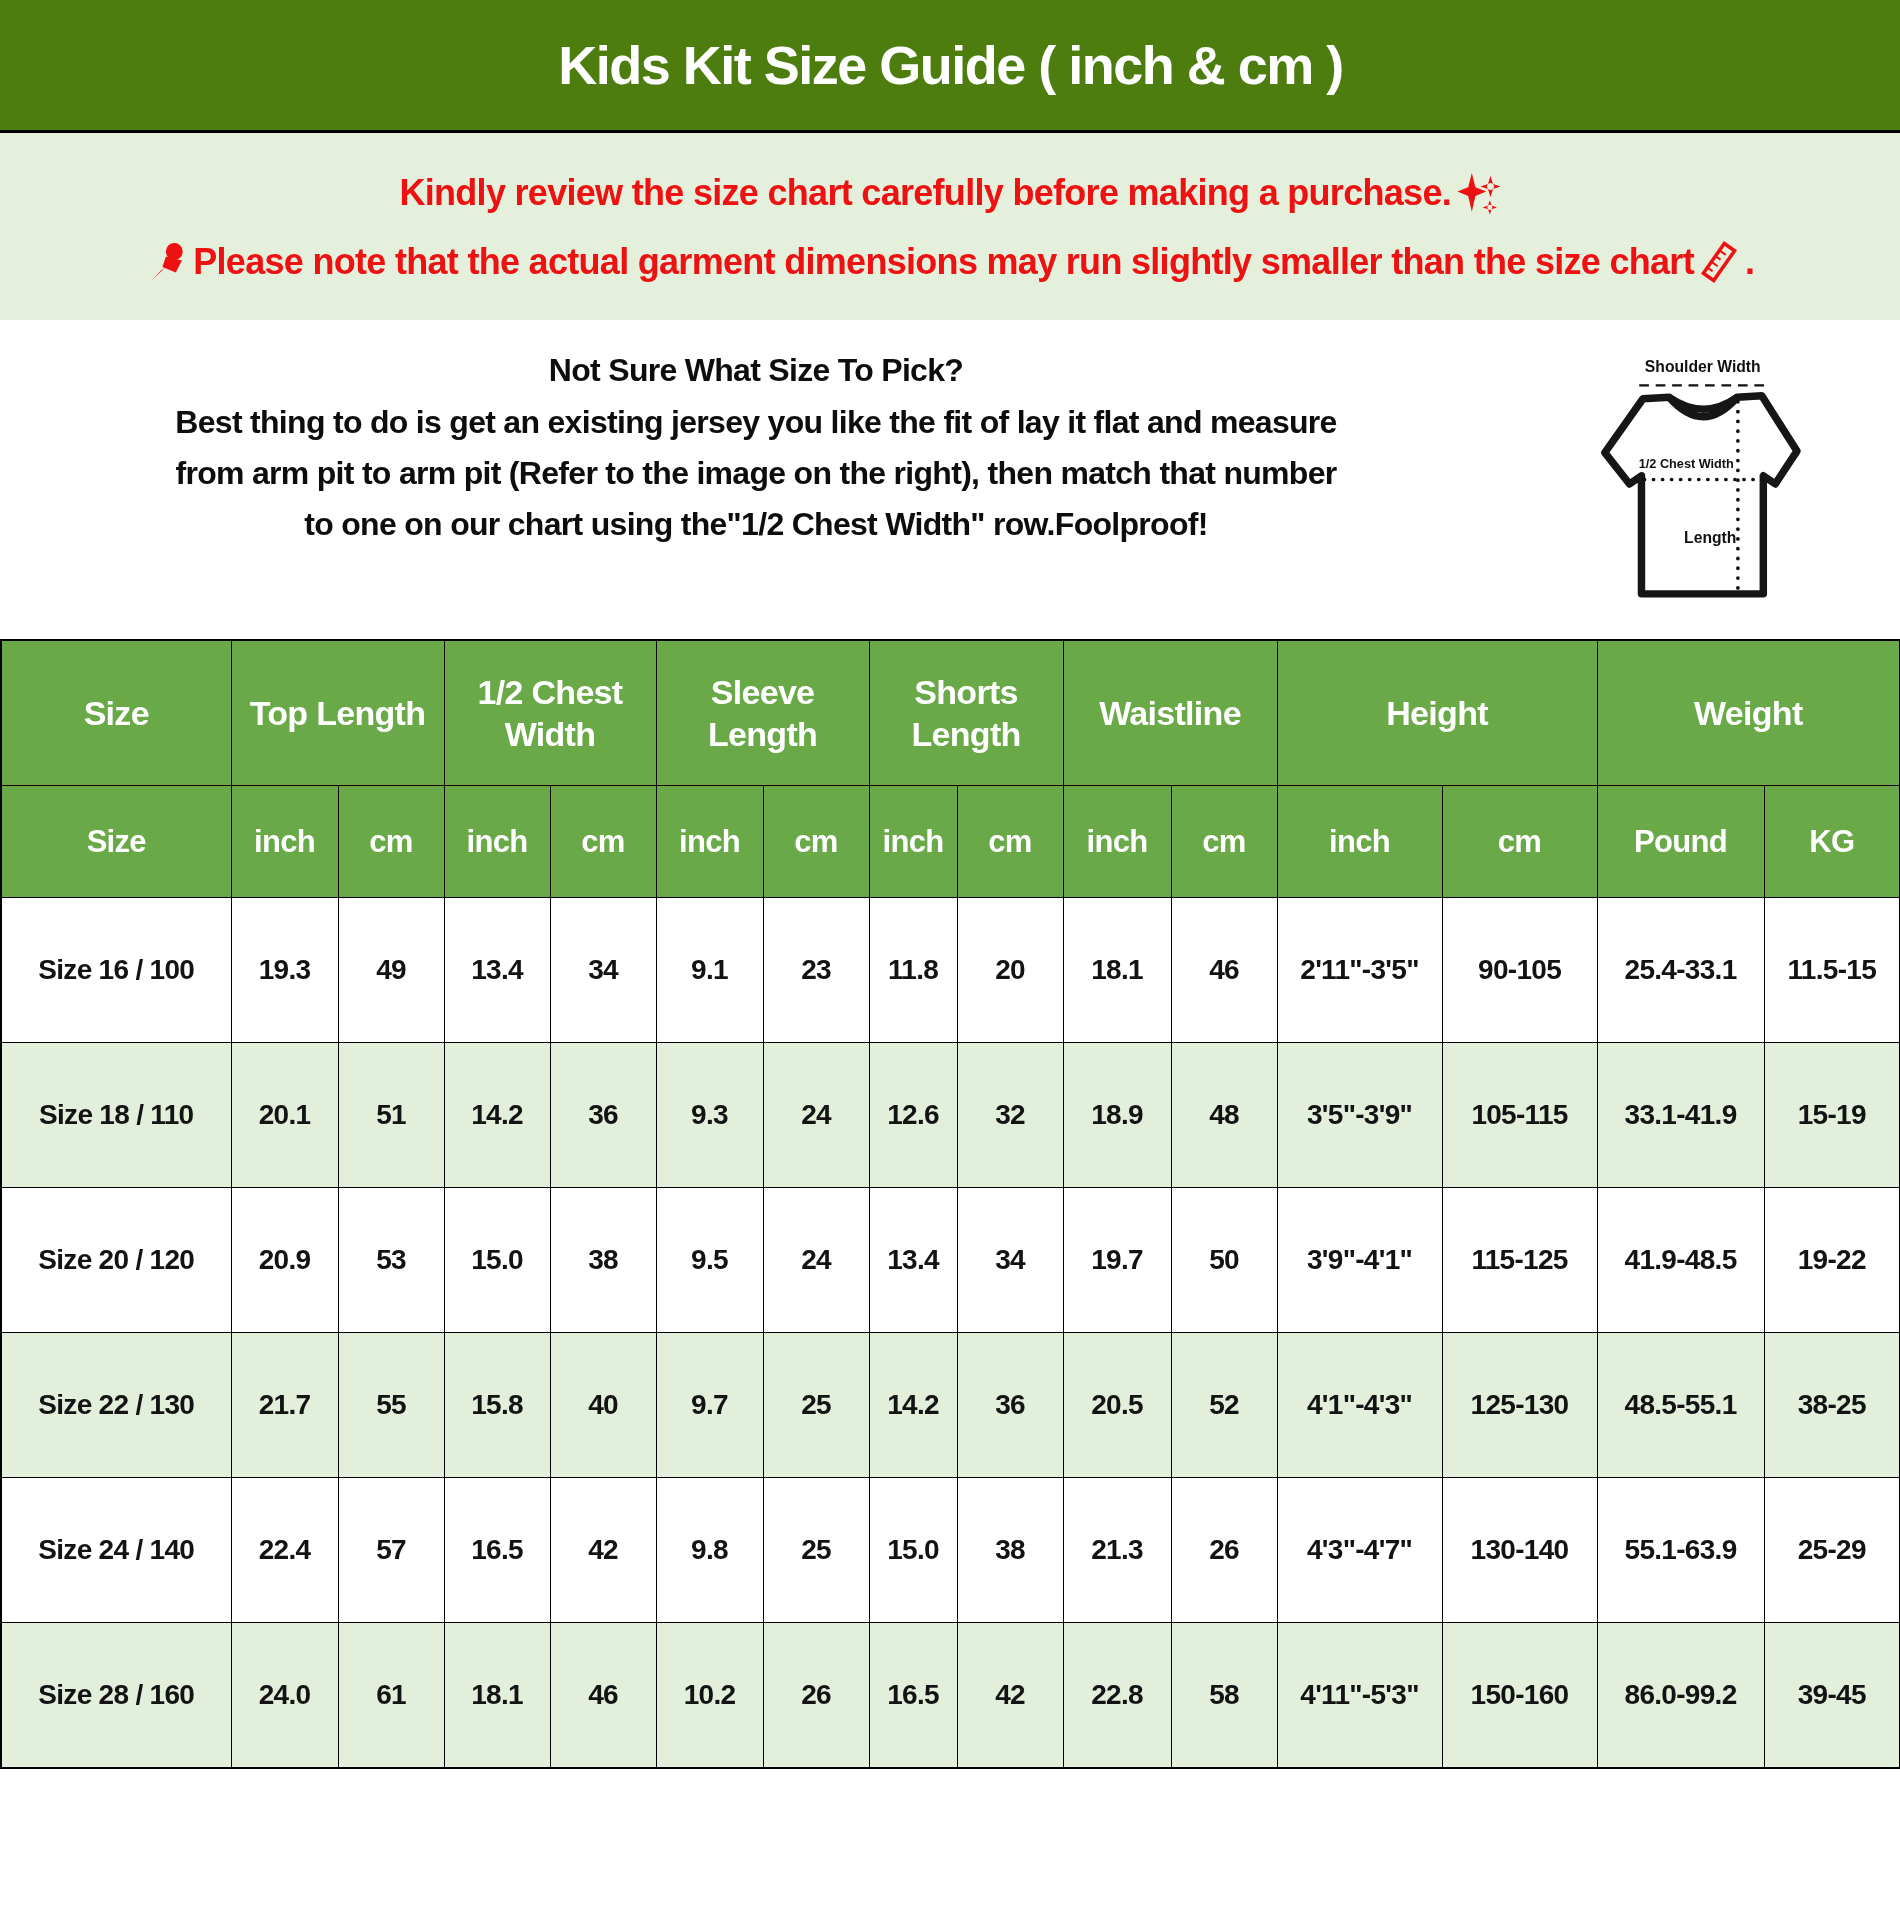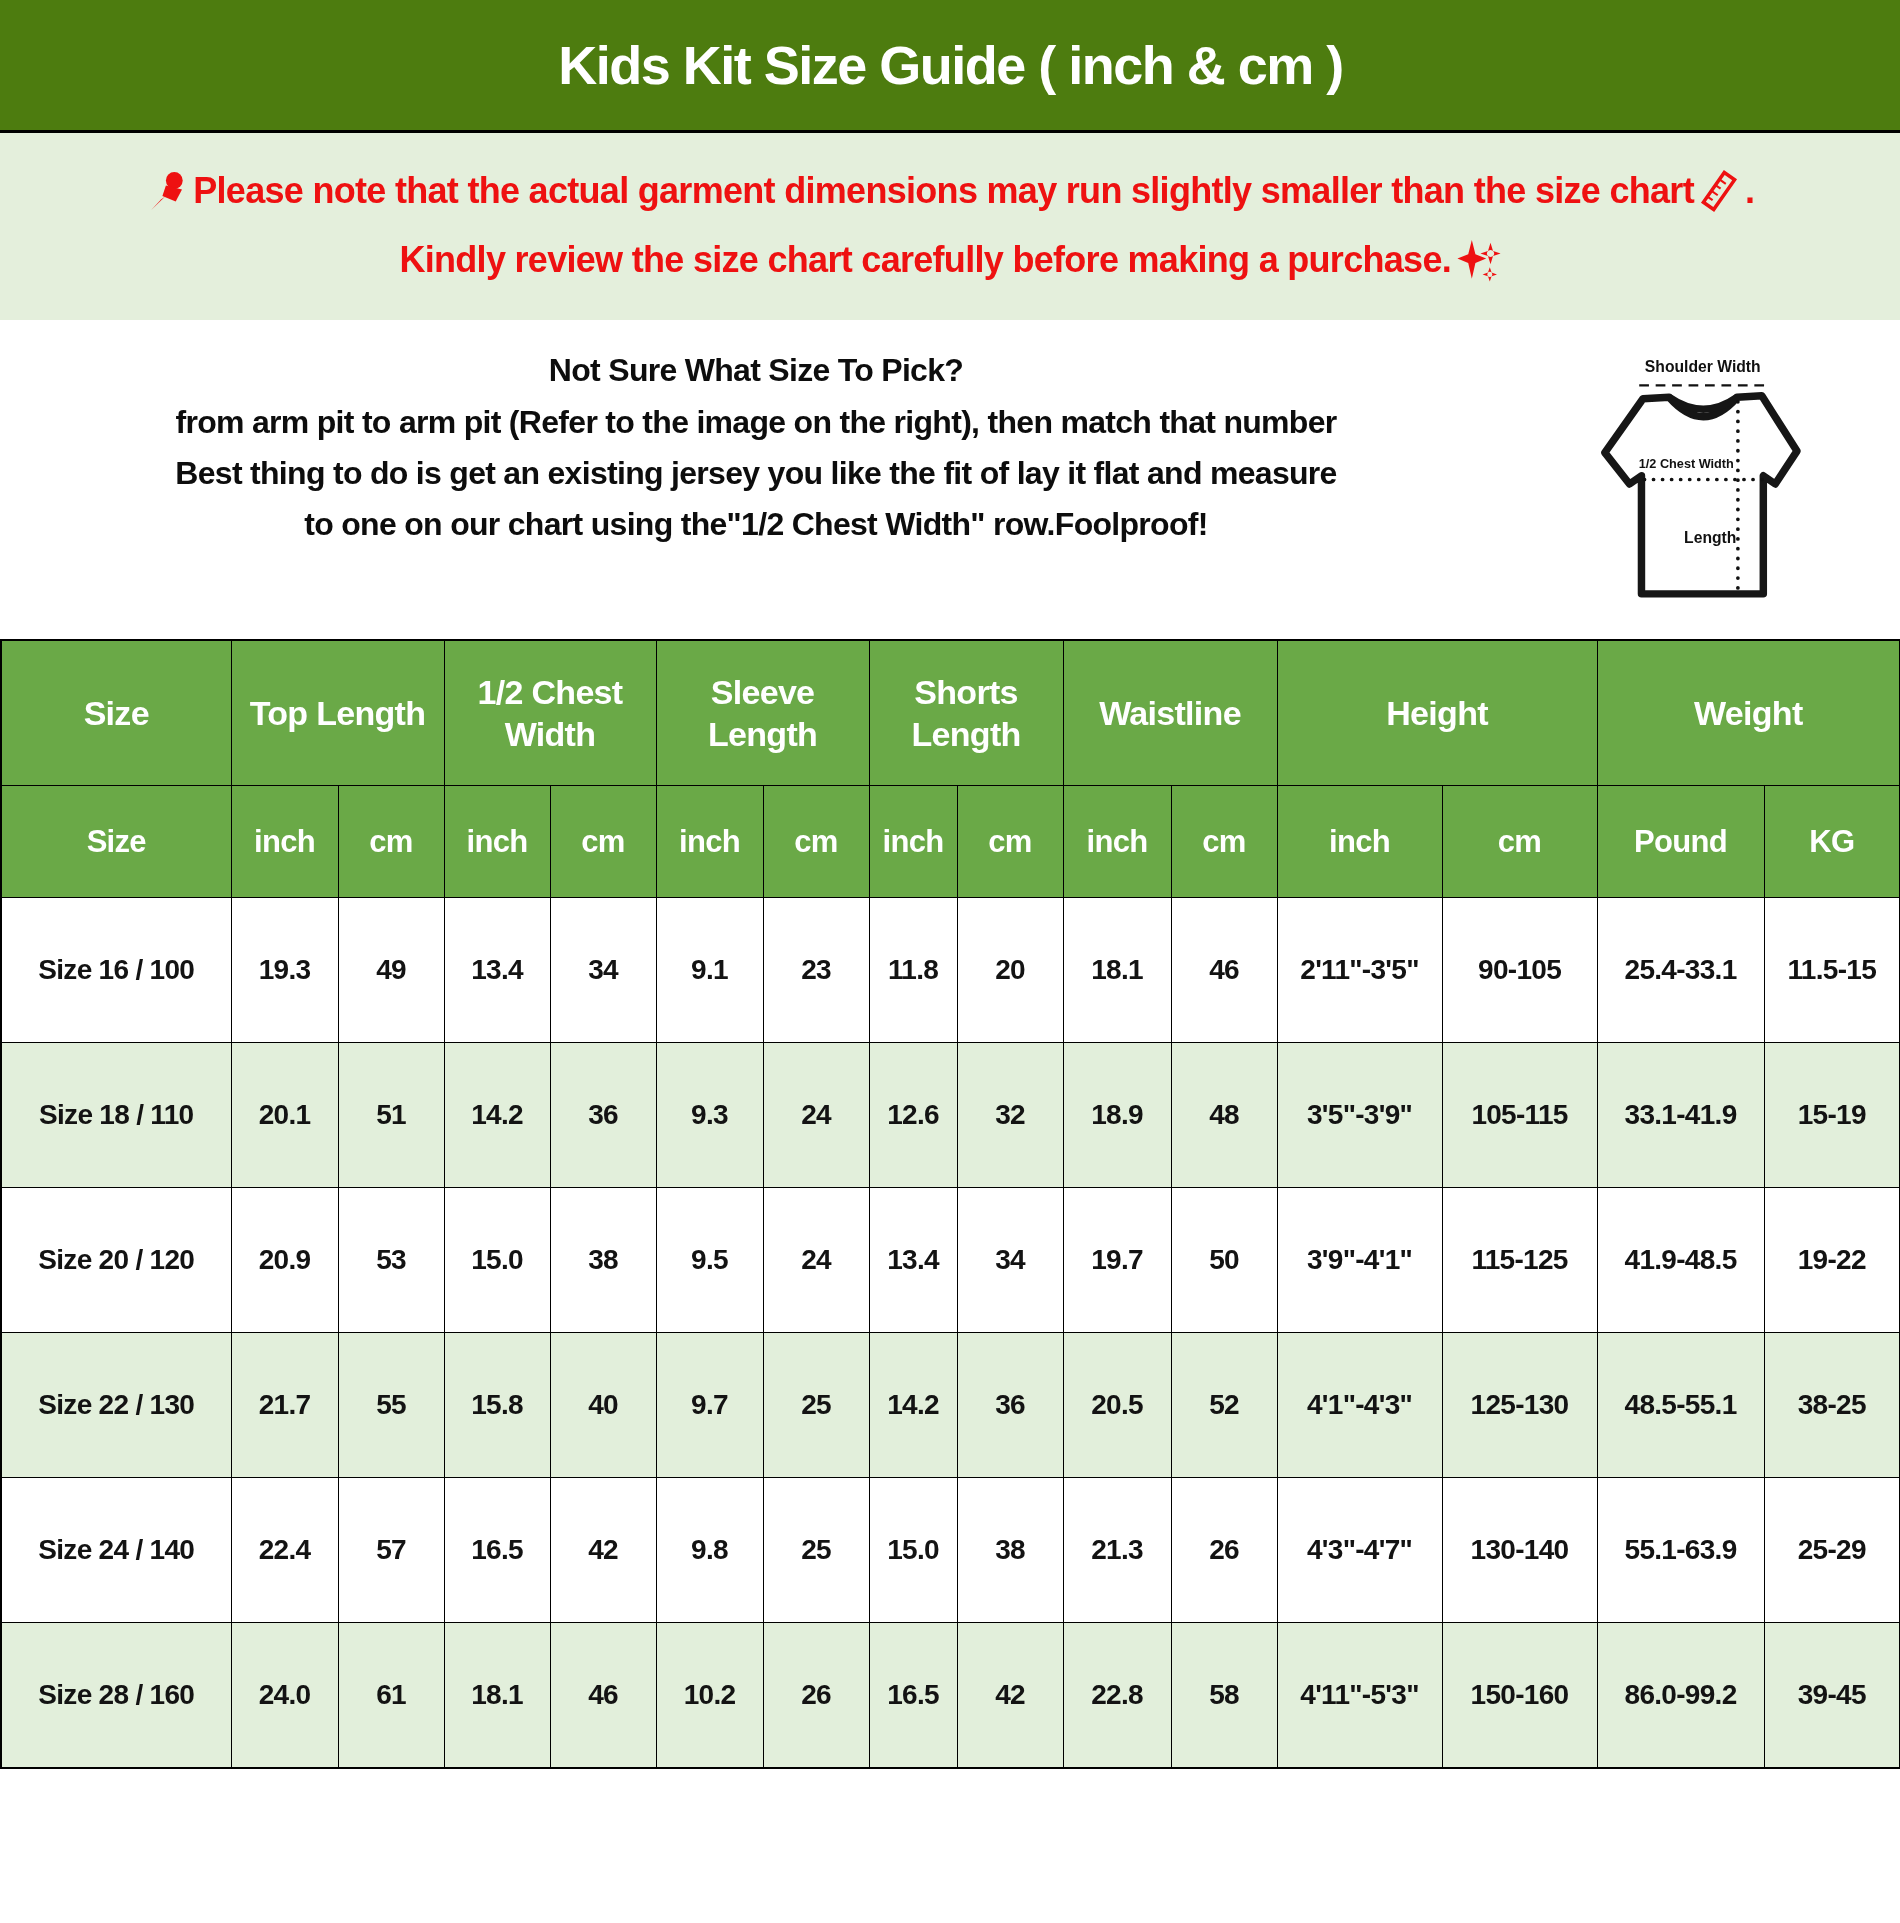--- a/index.html
+++ b/index.html
@@ -68,56 +68,56 @@
 <body>
 
 <div class="page">
 
   <header class="title-bar">
     <h1>Kids Kit Size Guide ( inch &amp; cm )</h1>
   </header>
 
   <section class="note-section">
     <p class="note-line">
+      <span>Kindly review the size chart carefully before making a purchase.</span>
+      <svg width="46" height="46" viewBox="0 0 64 64" aria-hidden="true">
+        <g fill="#ee1111">
+          <path d="M22 4 L27 24 L42 30 L27 36 L22 58 L17 36 L2 30 L17 24 Z"></path>
+          <path d="M48 8 L51.5 19.5 L62 23 L51.5 26.5 L48 38 L44.5 26.5 L34 23 L44.5 19.5 Z M48 18 a5 5 0 1 0 0.1 0 Z" fill-rule="evenodd"></path>
+          <path d="M47 42 L49.5 49.5 L57 52 L49.5 54.5 L47 62 L44.5 54.5 L37 52 L44.5 49.5 Z M47 48.5 a3.5 3.5 0 1 0 0.1 0 Z" fill-rule="evenodd"></path>
+        </g>
+      </svg>
+    </p>
+    <p class="note-line">
       <svg width="42" height="42" viewBox="0 0 60 60" aria-hidden="true">
         <g fill="#ee1111">
           <circle cx="39" cy="15" r="12"></circle>
           <path d="M27 22 L50 28 L41 45 L22 37 Z"></path>
           <path d="M26 38 L6 57 L20 42 Z"></path>
         </g>
       </svg>
       <span>Please note that the actual garment dimensions may run slightly smaller than the size chart</span>
       <svg width="42" height="42" viewBox="0 0 60 60" aria-hidden="true">
         <g transform="rotate(-55 30 30)" stroke="#ee1111" fill="none">
           <rect x="4" y="21" width="52" height="18" stroke-width="5"></rect>
           <line x1="14" y1="21" x2="14" y2="30" stroke-width="3"></line>
           <line x1="24" y1="21" x2="24" y2="32" stroke-width="3"></line>
           <line x1="34" y1="21" x2="34" y2="30" stroke-width="3"></line>
           <line x1="44" y1="21" x2="44" y2="32" stroke-width="3"></line>
         </g>
       </svg>
         <span>.</span>
     </p>
-    <p class="note-line">
-      <span>Kindly review the size chart carefully before making a purchase.</span>
-      <svg width="46" height="46" viewBox="0 0 64 64" aria-hidden="true">
-        <g fill="#ee1111">
-          <path d="M22 4 L27 24 L42 30 L27 36 L22 58 L17 36 L2 30 L17 24 Z"></path>
-          <path d="M48 8 L51.5 19.5 L62 23 L51.5 26.5 L48 38 L44.5 26.5 L34 23 L44.5 19.5 Z M48 18 a5 5 0 1 0 0.1 0 Z" fill-rule="evenodd"></path>
-          <path d="M47 42 L49.5 49.5 L57 52 L49.5 54.5 L47 62 L44.5 54.5 L37 52 L44.5 49.5 Z M47 48.5 a3.5 3.5 0 1 0 0.1 0 Z" fill-rule="evenodd"></path>
-        </g>
-      </svg>
-    </p>
   </section>
 
   <section class="info-section">
     <div class="info-text">
       <p>Not Sure What Size To Pick?</p>
+      <p>Best thing to do is get an existing jersey you like the fit of lay it flat and measure</p>
       <p>from arm pit to arm pit (Refer to the image on the right), then match that number</p>
-      <p>Best thing to do is get an existing jersey you like the fit of lay it flat and measure</p>
       <p>to one on our chart using the"1/2 Chest Width" row.Foolproof!</p>
     </div>
     <div class="shirt-diagram">
       <svg width="351" height="299" viewBox="0 0 360 400" aria-hidden="true">
 
         <text x="175" y="56" text-anchor="middle" font-size="21" font-weight="bold" fill="#111">Shoulder Width</text>
         <line x1="90" y1="74" x2="262" y2="74" stroke="#111" stroke-width="3" stroke-dasharray="13 9"></line>
 
         <path d="M95 92 L130 90 Q176 142 221 90 L254 88
                  L301 162 L272 206 L256 195

